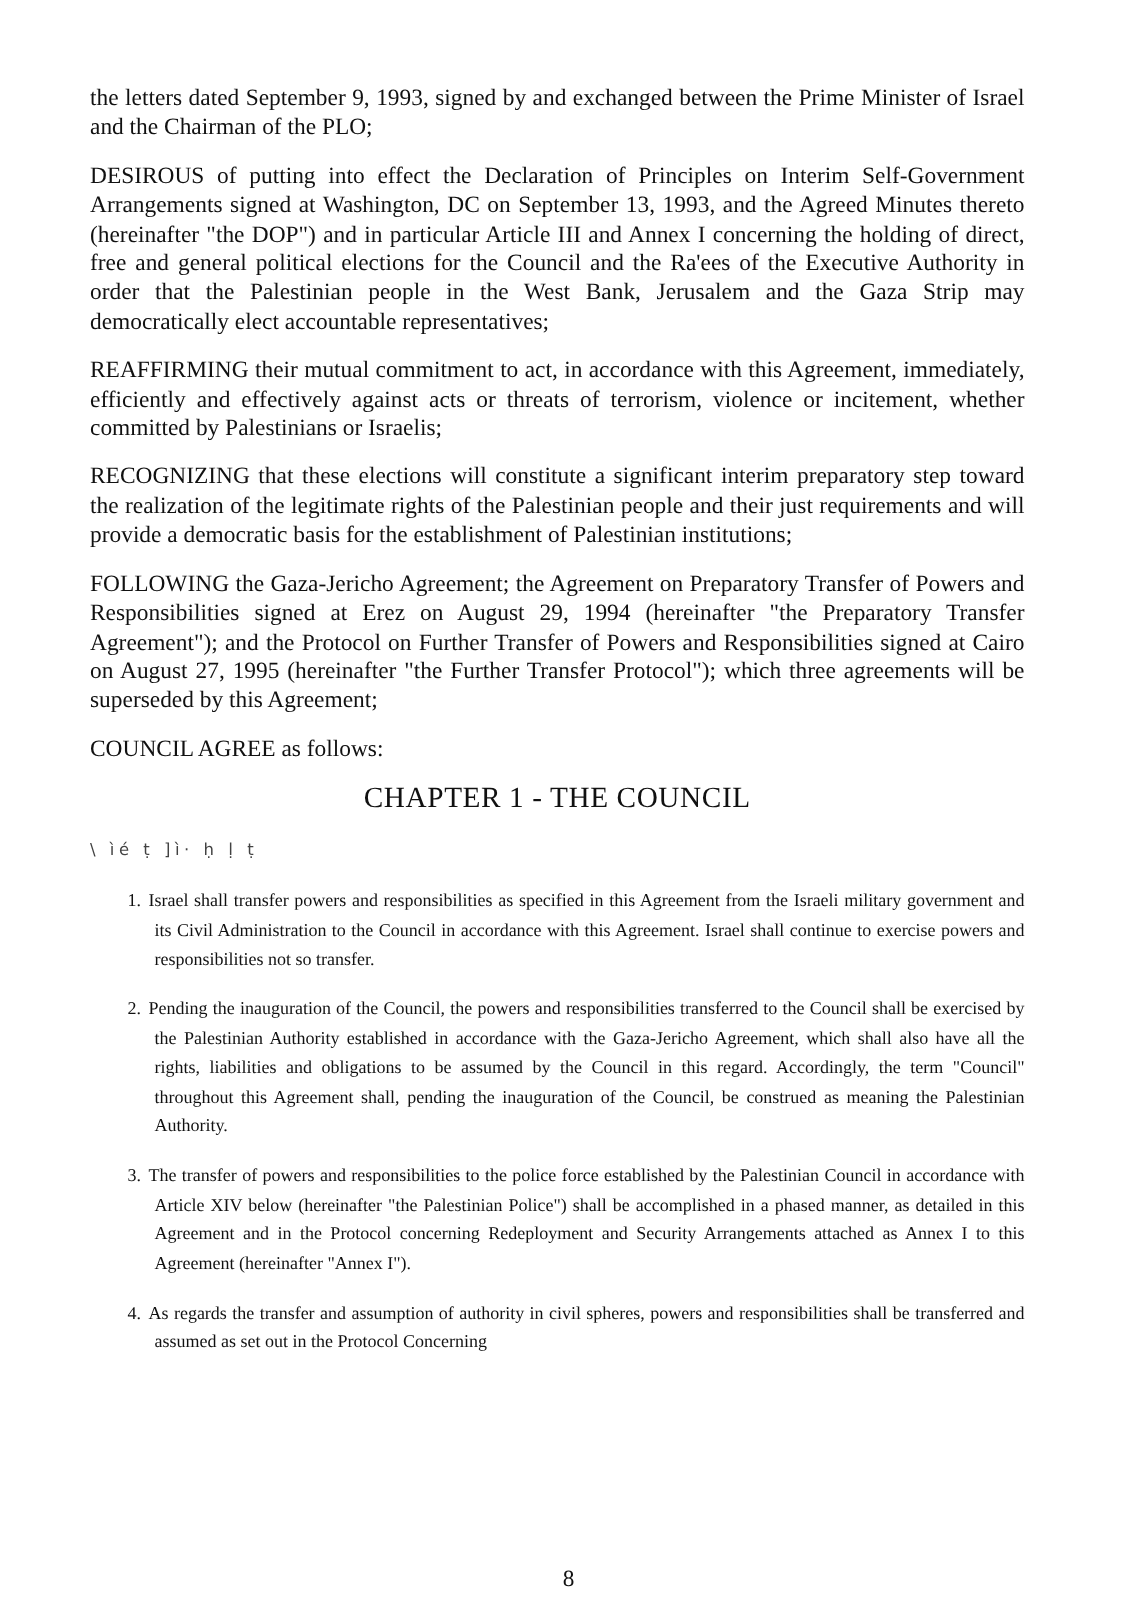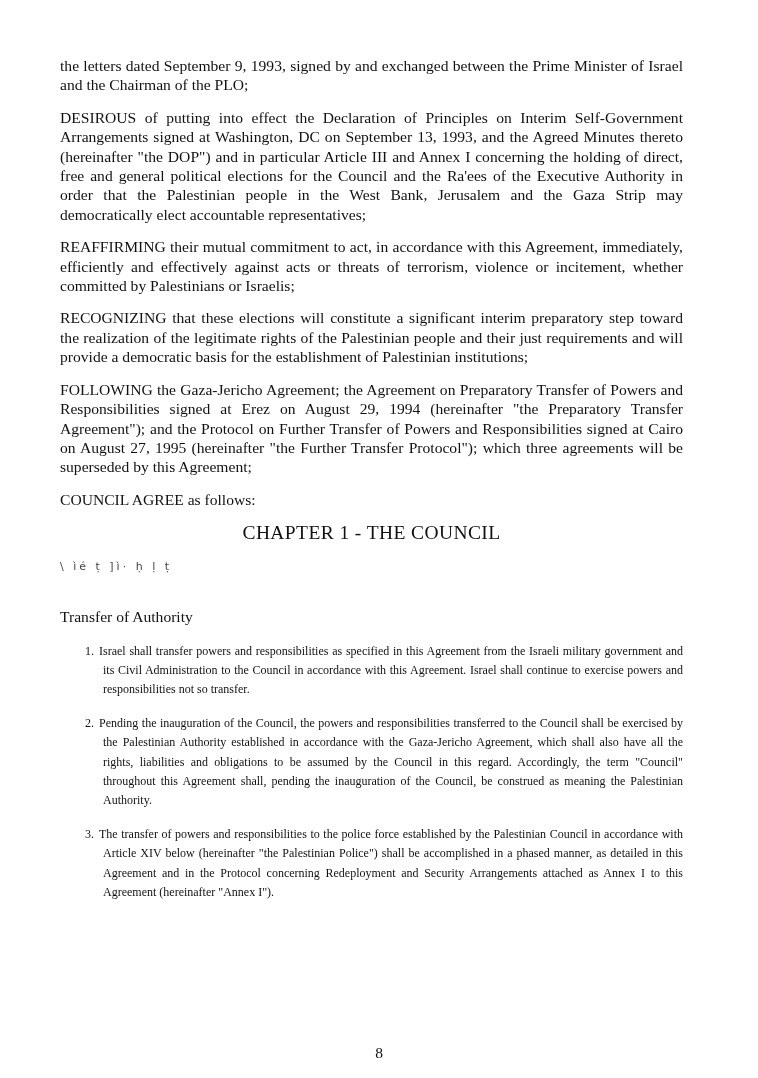--- a/index.html
+++ b/index.html
@@ -35,21 +35,21 @@
     font-weight: normal;
     text-align: center;
     letter-spacing: 0.4px;
     margin: 10px 0 16px 0;
   }
   .artifact {
     font-size: 11px;
     letter-spacing: 3px;
     color: #222;
     opacity: 0.85;
-    margin: 0 0 34px 0;
+    margin: 0 0 18px 0;
     font-family: "DejaVu Sans", sans-serif;
   }
   .section-title {
     margin: 0 0 15px 0;
     font-size: 15.6px;
     line-height: 19.4px;
   }
   p.li {
     margin: 0 0 14px 0;
     padding-left: 43px;
@@ -84,24 +84,24 @@
   <p class="para"><strong>RECOGNIZING</strong><span> that these elections will constitute a significant interim preparatory step toward the realization of the legitimate rights of the Palestinian people and their just requirements and will provide a democratic basis for the establishment of Palestinian institutions;</span></p>
 
   <p class="para"><strong>FOLLOWING</strong><span> the Gaza-Jericho Agreement; the Agreement on Preparatory Transfer of Powers and Responsibilities signed at Erez on August 29, 1994 (hereinafter "the Preparatory Transfer Agreement"); and the Protocol on Further Transfer of Powers and Responsibilities signed at Cairo on August 27, 1995 (hereinafter "the Further Transfer Protocol"); which three agreements will be superseded by this Agreement;</span></p>
 
   <p class="para"><strong>COUNCIL AGREE</strong><span> as follows:</span></p>
 
   <h1 class="chapter">CHAPTER 1 - THE COUNCIL</h1>
 
   <div class="artifact">\ ìé ṭ ]ì·  ḥ  ḷ  ṭ</div>
 
-  <p class="section-title">Transfer of Authority</p>
 
   <p class="li"><span class="num">1.</span><span>Israel shall transfer powers and responsibilities as specified in this Agreement from the Israeli military government and its Civil Administration to the Council in accordance with this Agreement. Israel shall continue to exercise powers and responsibilities not so transfer.</span></p>
 
   <p class="li"><span class="num">2.</span><span>Pending the inauguration of the Council, the powers and responsibilities transferred to the Council shall be exercised by the Palestinian Authority established in accordance with the Gaza-Jericho Agreement, which shall also have all the rights, liabilities and obligations to be assumed by the Council in this regard. Accordingly, the term "Council" throughout this Agreement shall, pending the inauguration of the Council, be construed as meaning the Palestinian Authority.</span></p>
 
   <p class="li"><span class="num">3.</span><span>The transfer of powers and responsibilities to the police force established by the Palestinian Council in accordance with Article XIV below (hereinafter "the Palestinian Police") shall be accomplished in a phased manner, as detailed in this Agreement and in the Protocol concerning Redeployment and Security Arrangements attached as Annex I to this Agreement (hereinafter "Annex I").</span></p>
 
+  <p class="li"><span class="num">4.</span><span>As regards the transfer and assumption of authority in civil spheres, powers and responsibilities shall be transferred and assumed as set out in the Protocol Concerning</span></p>
 
 </div>
 
 <div class="pagenum">8</div>
 
 </body></html>

